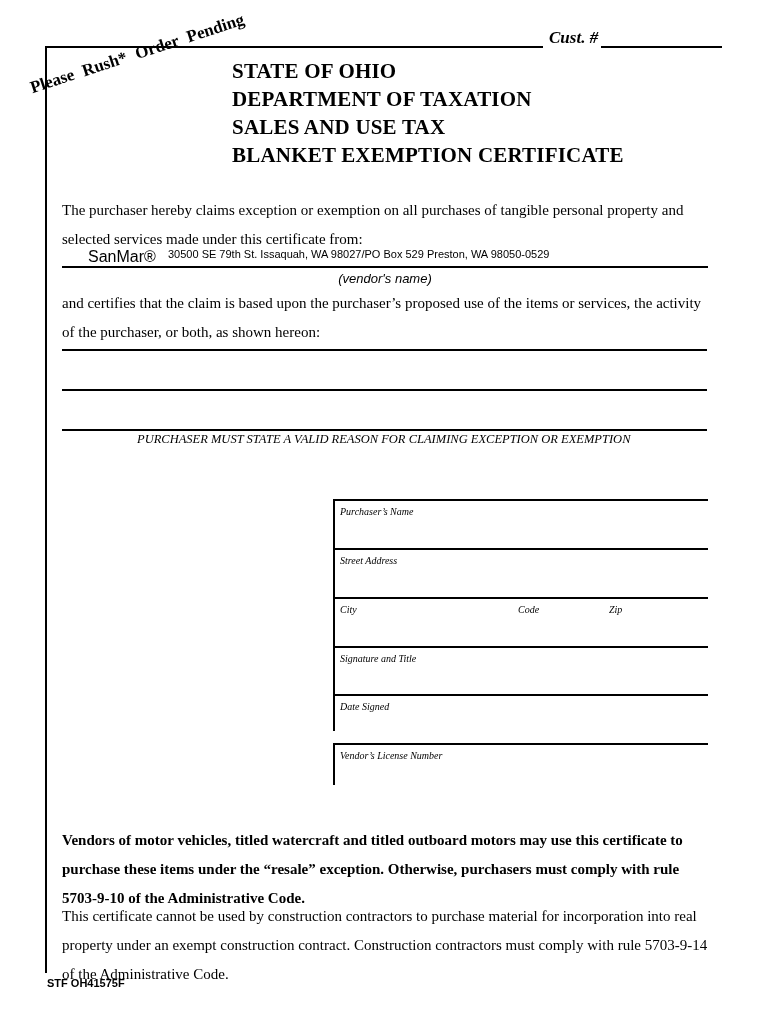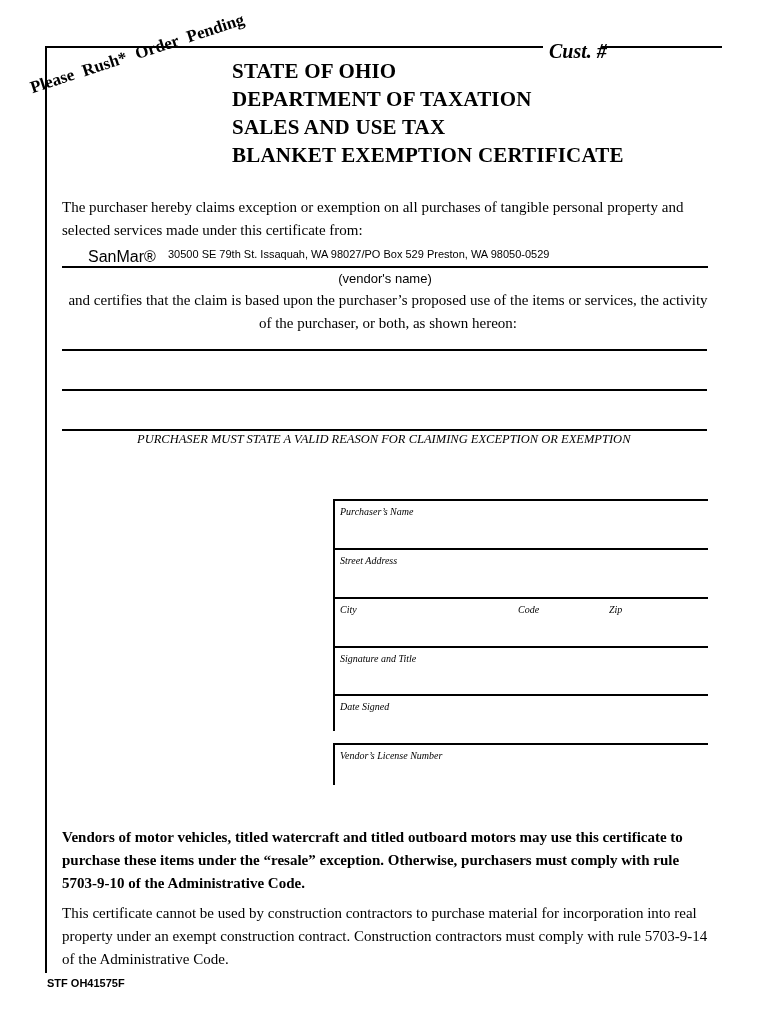--- a/index.html
+++ b/index.html
@@ -24,57 +24,56 @@
     font-weight: bold;
     white-space: nowrap;
     word-spacing: 5px;
     transform: rotate(-18deg);
     transform-origin: 0 100%;
   }
 
   .top-rule { left: 45px; top: 46px; width: 498px; }
   .cust-label {
     position: absolute; left: 549px; top: 28px;
-    font-size: 20px; font-style: italic; font-weight: bold;
+    font-size: 17px; font-style: italic; font-weight: bold;
     white-space: nowrap;
-    margin-top: 12px;
   }
   .cust-line { left: 601px; top: 46px; width: 121px; }
   .left-rule { left: 45px; top: 46px; height: 927px; }
 
   .title {
     position: absolute; left: 232px; top: 57px;
     font-size: 21px; font-weight: bold; line-height: 28px;
     letter-spacing: 0.2px; white-space: nowrap;
   }
 
   .para {
     position: absolute; left: 62px; width: 652px;
-    font-size: 15px; line-height: 23px;
+    font-size: 15px; line-height: 29px;
   }
   .intro { top: 196px; }
-  .certifies { top: 289px; text-align: center; }
+  .certifies { top: 289px; }
   .footer-1 { top: 826px; font-weight: bold; }
   .footer-2 { top: 902px; }
 
   .vendor-name {
     position: absolute; left: 88px; top: 248px;
     font-family: "Liberation Sans", sans-serif; font-size: 16px;
     white-space: nowrap;
   }
   .vendor-address {
     position: absolute; left: 168px; top: 248px;
     font-family: "Liberation Sans", sans-serif; font-size: 11px;
     white-space: nowrap;
   }
   .vendor-line { left: 62px; top: 266px; width: 646px; }
   .vendor-caption {
     position: absolute; left: 62px; top: 271px; width: 646px;
     text-align: center;
-    font-family: "Liberation Sans", sans-serif; font-size: 13px;
+    font-family: "Liberation Sans", sans-serif; font-size: 13px; font-style: italic;
   }
 
   .reason-line-1 { left: 62px; top: 349px; width: 645px; }
   .reason-line-2 { left: 62px; top: 389px; width: 645px; }
   .reason-line-3 { left: 62px; top: 429px; width: 645px; }
   .reason-note {
     position: absolute; left: 137px; top: 432px;
     font-size: 12.5px; font-style: italic; white-space: nowrap;
   }
 

